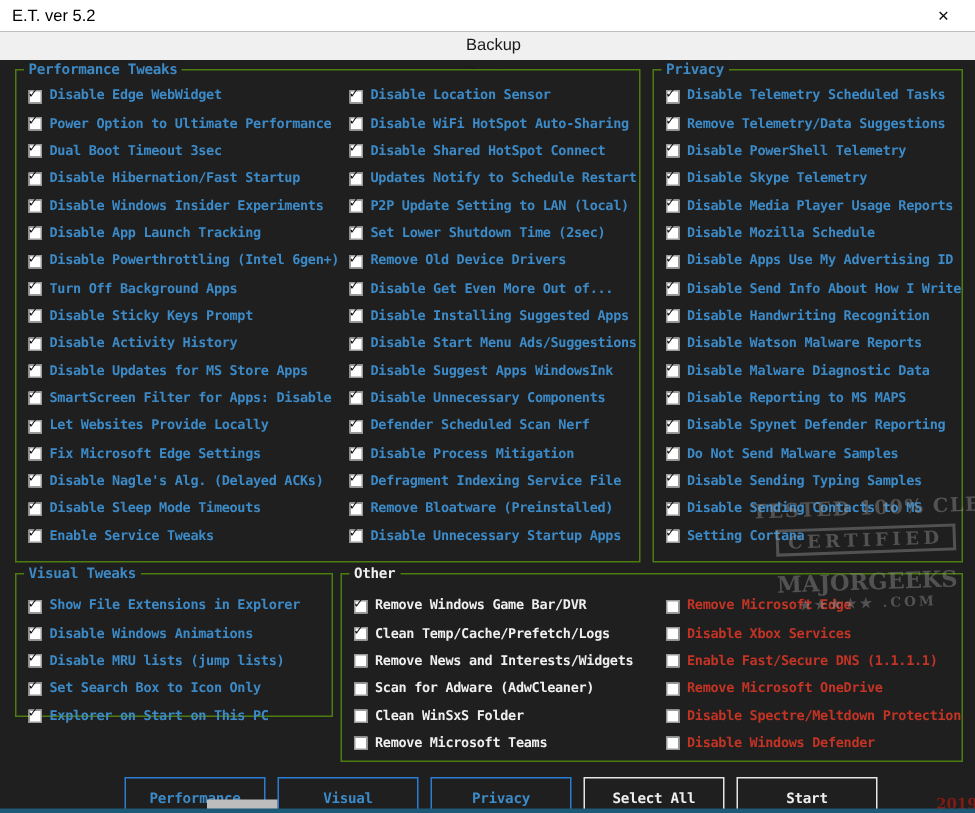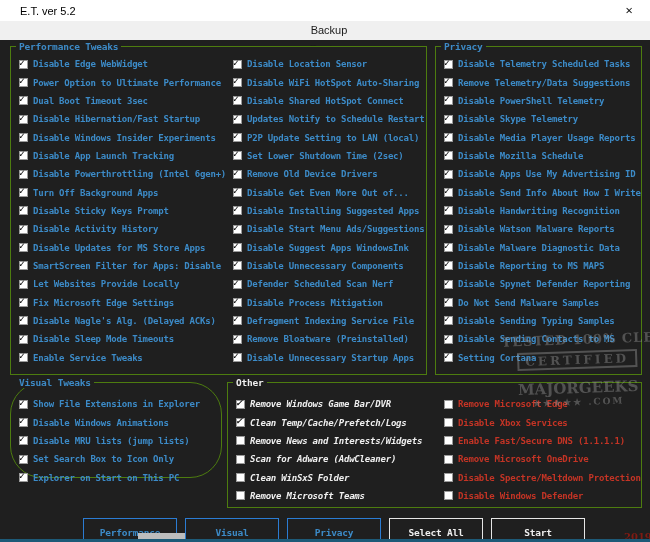--- a/index.html
+++ b/index.html
@@ -7,21 +7,21 @@
     width:650px;height:542px;position:relative;overflow:hidden;
     background:#1f1f1f;font-family:"DejaVu Sans Mono",monospace;
     -webkit-font-smoothing:none;
   }
   
   .titlebar{
     position:absolute;left:0;top:0;width:650px;height:21px;background:#ffffff;
     font-family:"Liberation Sans",sans-serif;font-size:11px;color:#000;
     display:flex;align-items:center;
   }
-  .titlebar .t{padding-left:20px;}
+  .titlebar .t{padding-left:8px;}
   .closebtn{
     position:absolute;right:0;top:0;width:42px;height:21px;text-align:center;
     line-height:21px;font-size:12px;color:#111;cursor:default;
   }
   
   .menubar{
     position:absolute;left:0;top:21px;width:650px;height:19px;background:#f0f0f0;
     font-family:"Liberation Sans",sans-serif;font-size:11px;color:#1a1a1a;
     display:flex;align-items:center;padding-left:8px;box-sizing:border-box;flex-direction:column;
   }
@@ -364,21 +364,21 @@
         <span class="lbl">Disable Sending Contacts to MS</span>
       </div>
 
       <div class="row">
         <span class="cb checked"></span>
         <span class="lbl">Setting Cortana</span>
       </div>
     </div>
 </div>
 
-<div class="grp" style="left:10px;top:382px;width:212px;height:96px;border-radius:32px;">
+<div class="grp" style="left:10px;top:382px;width:212px;height:96px;">
   <span class="grp-title t-blue">Visual Tweaks</span>
   <div class="col rows6 c-blue" style="left:8px;">
 
       <div class="row">
         <span class="cb checked"></span>
         <span class="lbl">Show File Extensions in Explorer</span>
       </div>
 
 
       <div class="row">
@@ -398,21 +398,21 @@
 
       <div class="row">
         <span class="cb checked"></span>
         <span class="lbl">Explorer on Start on This PC</span>
       </div>
     </div>
 </div>
 
 <div class="grp" style="left:227px;top:382px;width:415px;height:126px;">
   <span class="grp-title t-white">Other</span>
-  <div class="col rows6 c-white" style="left:8px;font-style:italic;">
+  <div class="col rows6 c-white" style="left:8px;">
 
       <div class="row">
         <span class="cb checked"></span>
         <span class="lbl">Remove Windows Game Bar/DVR</span>
       </div>
 
       <div class="row">
         <span class="cb checked"></span>
         <span class="lbl">Clean Temp/Cache/Prefetch/Logs</span>
       </div>

